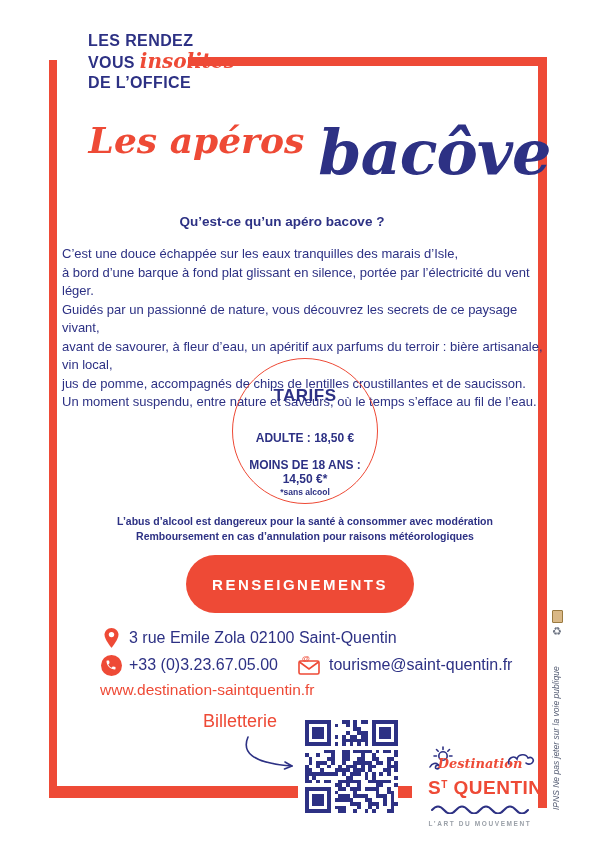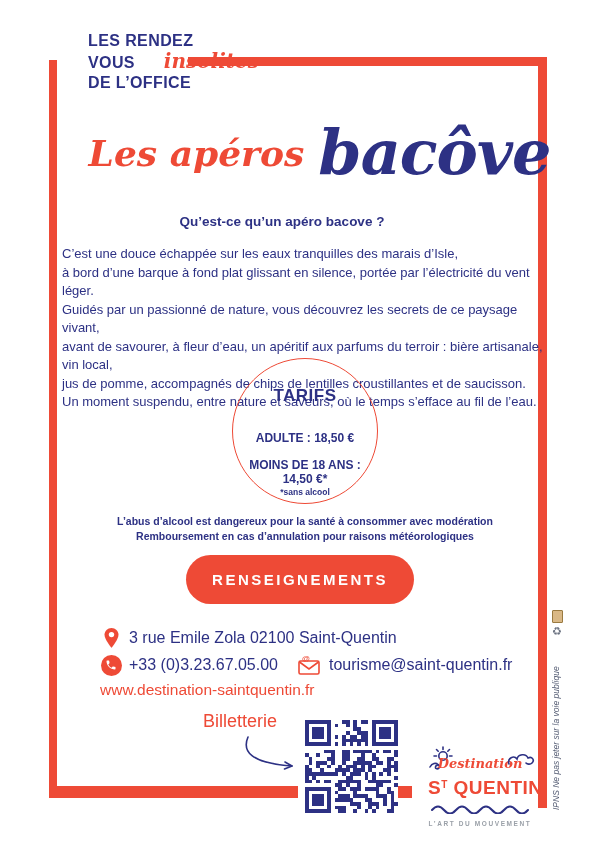--- a/index.html
+++ b/index.html
@@ -16,43 +16,43 @@
   .bar{position:absolute; background:var(--orange);}
   .bar-left{left:49px; top:60px; width:8px; height:738px;}
   .bar-top{left:188px; top:57px; width:359px; height:9px;}
   .bar-right{left:538px; top:57px; width:9px; height:751px;}
   .bar-bottom{left:49px; top:786px; width:249px; height:12px;}
   .bar-stub{left:398px; top:786px; width:14px; height:12px;}
 
   
   .header{position:absolute; left:88px; top:31px; color:var(--blue); font-weight:bold; font-size:16px; line-height:20px; letter-spacing:.4px;}
   .script{font-family:"DejaVu Serif", serif; font-style:italic; font-weight:bold;}
-  .header .script{color:var(--orange); font-size:20px; letter-spacing:0;margin-left:24px;}
-
-  
-  .title-row{position:absolute; left:53px; right:50px; top:122px; display:flex; justify-content:center; align-items:center; gap:14px;padding-left:32px;}
+  .header .script{color:var(--orange); font-size:20px; letter-spacing:0;}
+
+  
+  .title-row{position:absolute; left:53px; right:50px; top:122px; display:flex; justify-content:center; gap:14px;padding-left:32px;}
   .title-small{color:var(--orange); font-size:36px; line-height:1;}
   .title-big{color:var(--blue); font-size:62px; line-height:1; letter-spacing:-1px;}
   .subtitle{position:absolute; left:0; right:40px; top:214px; text-align:center; color:var(--blue); font-weight:bold; font-size:13.5px;}
 
   
   .description{position:absolute; left:62px; right:58px; top:245px; text-align:left; color:var(--blue); font-size:13px; line-height:18.5px; font-weight:400;}
 
   
   .tarifs{position:absolute; left:232px; top:358px; width:146px; height:146px; border:1.5px solid var(--orange); border-radius:50%; text-align:center; color:var(--blue);}
   .tarifs-heading{margin-top:27px; font-size:17px; font-weight:bold; letter-spacing:.5px;}
   .tarifs-adult{margin-top:25px; font-size:12px; font-weight:bold;}
   .tarifs-minor{margin-top:13px; font-size:12px; font-weight:bold;}
   .tarifs-note{margin-top:1px; font-size:8.5px; font-weight:bold;}
 
   
   .legal{position:absolute; left:46px; right:40px; top:514px; text-align:center; color:var(--blue); font-size:10.5px; line-height:15px; font-weight:bold;}
 
   
-  .cta{position:absolute; left:186px; top:555px; width:228px; height:49px; background:var(--orange); border-radius:29px; color:#fff; font-weight:bold; font-size:15px; letter-spacing:2.5px; text-align:center; display:flex; flex-direction:column; justify-content:center; gap:3px; cursor:pointer;}
+  .cta{position:absolute; left:186px; top:555px; width:228px; height:58px; background:var(--orange); border-radius:29px; color:#fff; font-weight:bold; font-size:15px; letter-spacing:2.5px; text-align:center; display:flex; flex-direction:column; justify-content:center; gap:3px; cursor:pointer;}
 
   
   .contact{position:absolute; left:100px; top:622px; color:var(--blue);}
   .contact-name{font-size:16.5px; font-weight:bold; letter-spacing:.1px;}
   .contact-row{display:flex; align-items:center; margin-top:5px; font-size:16px;}
   .contact-row .ic{width:22px; height:22px; margin-right:7px; flex:0 0 auto; display:inline-flex; align-items:center; justify-content:center;}
   .phone-badge{width:21px; height:21px; border-radius:50%; background:var(--orange); display:flex; align-items:center; justify-content:center;}
   .mail-ic{margin-left:18px; margin-right:7px; width:26px; height:22px; position:relative;}
   .website{margin-top:5px; color:var(--orange); font-size:15.5px; font-weight:500;}
   .billetterie{position:absolute; left:203px; top:711px; color:var(--orange); font-size:18px; font-weight:500;}

